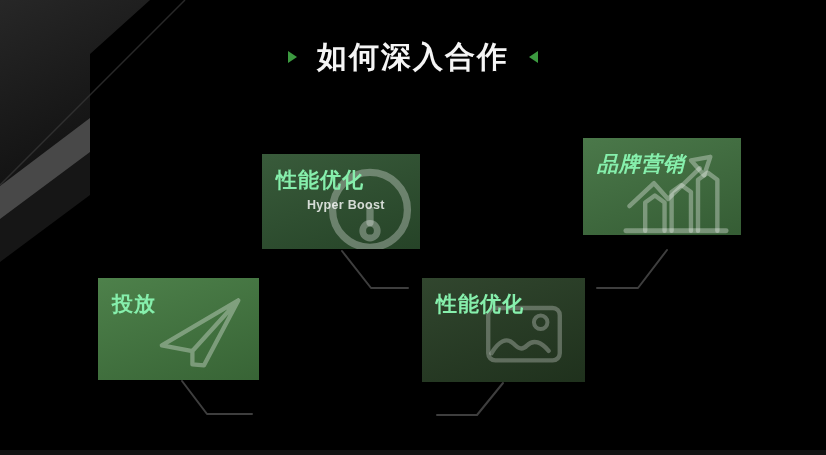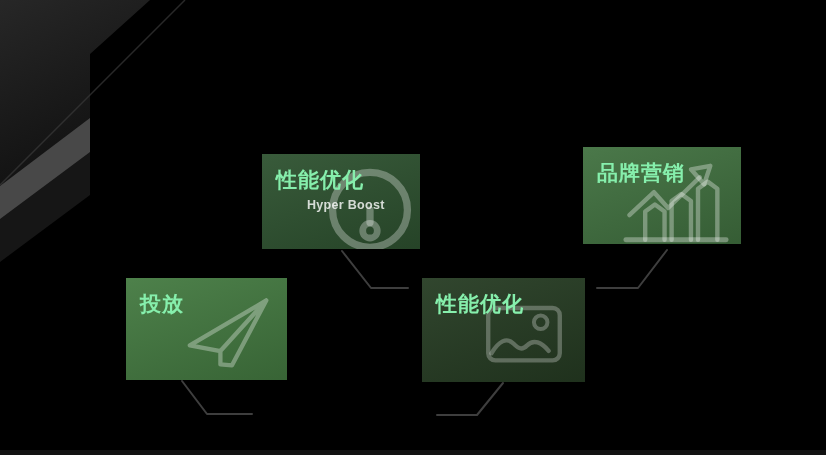--- a/index.html
+++ b/index.html
@@ -15,21 +15,21 @@
   .title-row{position:absolute;left:0;top:42px;width:826px;display:flex;align-items:center;justify-content:center;gap:20px;}
   .tri{width:0;height:0;display:inline-block;}
   .tri-right{border-top:6px solid transparent;border-bottom:6px solid transparent;border-left:9px solid var(--accent-green,#3c9a40);}
   .tri-left{border-top:6px solid transparent;border-bottom:6px solid transparent;border-right:9px solid var(--accent-green,#3c9a40);}
   .slide-title{margin:0;font-size:30px;font-weight:700;color:var(--title-text,#f5f5f5);letter-spacing:2px;line-height:1;}
 
   
   .card{position:absolute;overflow:hidden;box-sizing:border-box;padding:12px 0 0 14px;}
   .card::after{content:"";position:absolute;inset:0;background:linear-gradient(160deg,rgba(255,255,255,.05),rgba(0,0,0,.18));pointer-events:none;}
   .card-performance{left:262px;top:154px;width:158px;height:95px;}
-  .card-brand{left:583px;top:147px;width:158px;height:97px;}
+  .card-brand{left:583px;top:138px;width:158px;height:97px;font-style:italic;}
   .card-placement{left:98px;top:278px;width:161px;height:102px;}
   .card-wallpaper{left:422px;top:278px;width:163px;height:104px;}
   .card-title{position:relative;z-index:2;font-size:21px;font-weight:700;color:#86efac;letter-spacing:1px;}
   .card-subtitle{position:relative;z-index:2;font-size:12.5px;font-weight:600;color:rgba(255,255,255,.8);margin-top:4px;letter-spacing:.3px;padding-left:31px;}
   .icon{position:absolute;z-index:1;}
   .icon path,.icon circle,.icon line,.icon polyline,.icon rect{fill:none;stroke-linecap:round;stroke-linejoin:round;}
   .icon-gauge{left:56px;top:6px;width:104px;height:104px;}
   .icon-gauge *{stroke:rgba(255,255,255,.30);}
   .icon-chart{left:30px;top:10px;width:126px;height:88px;}
   .icon-chart *{stroke:rgba(255,255,255,.33);}
@@ -64,20 +64,25 @@
     <rect x="0" y="450" width="826" height="5" fill="#121212"></rect>
   </svg>
 
   <svg class="connectors" width="826" height="455" viewBox="0 0 826 455">
     <polyline points="342,251 371,288 408,288"></polyline>
     <polyline points="667,250 638,288 597,288"></polyline>
     <polyline points="182,381 207,414 252,414"></polyline>
     <polyline points="503,383 477,415 437,415"></polyline>
   </svg>
 
+  <div class="title-row">
+    <span class="tri tri-right"></span>
+    <h1 class="slide-title">如何深入合作</h1>
+    <span class="tri tri-left"></span>
+  </div>
 
   <div class="card card-performance" style="background-color: rgb(46, 82, 48);">
     <span class="bracket br-tl"></span>
     <span class="bracket br-br"></span>
     <div class="card-title">性能优化</div>
     <div class="card-subtitle">Hyper Boost</div>
     <svg class="icon icon-gauge" viewBox="0 0 100 100">
       <circle cx="50" cy="48" r="36" stroke-width="7"></circle>
       <line x1="50" y1="48" x2="50" y2="60" stroke-width="7"></line>
       <circle cx="50" cy="68" r="7" stroke-width="6.5"></circle>
@@ -91,21 +96,21 @@
     <svg class="icon icon-chart" viewBox="0 0 130 100">
       <path d="M8,94 L122,94" stroke-width="5.5"></path>
       <path d="M30,94 L30,62 L41,54 L52,62 L52,94" stroke-width="5"></path>
       <path d="M60,94 L60,50 L71,42 L82,50 L82,94" stroke-width="5"></path>
       <path d="M90,94 L90,36 L101,28 L112,36 L112,94" stroke-width="5"></path>
       <polyline points="12,66 40,40 56,58 92,23" stroke-width="5"></polyline>
       <path d="M104,10 L82,14 L97,31 Z" stroke-width="5"></path>
     </svg>
   </div>
 
-  <div class="card card-placement" style="background-color: rgb(68, 122, 65); margin-left: 28px;">
+  <div class="card card-placement" style="background-color: rgb(68, 122, 65);">
     <span class="bracket br-tl"></span>
     <span class="bracket br-br"></span>
     <div class="card-title">投放</div>
     <svg class="icon icon-plane" viewBox="0 0 90 80">
       <path d="M84,8 L4,55 L36,61 M84,8 L48,76 L36,75 L36,61 L84,8" stroke-width="4.5"></path>
     </svg>
   </div>
 
   <div class="card card-wallpaper" style="background-color: rgb(38, 60, 35);">
     <span class="bracket br-tr"></span>

